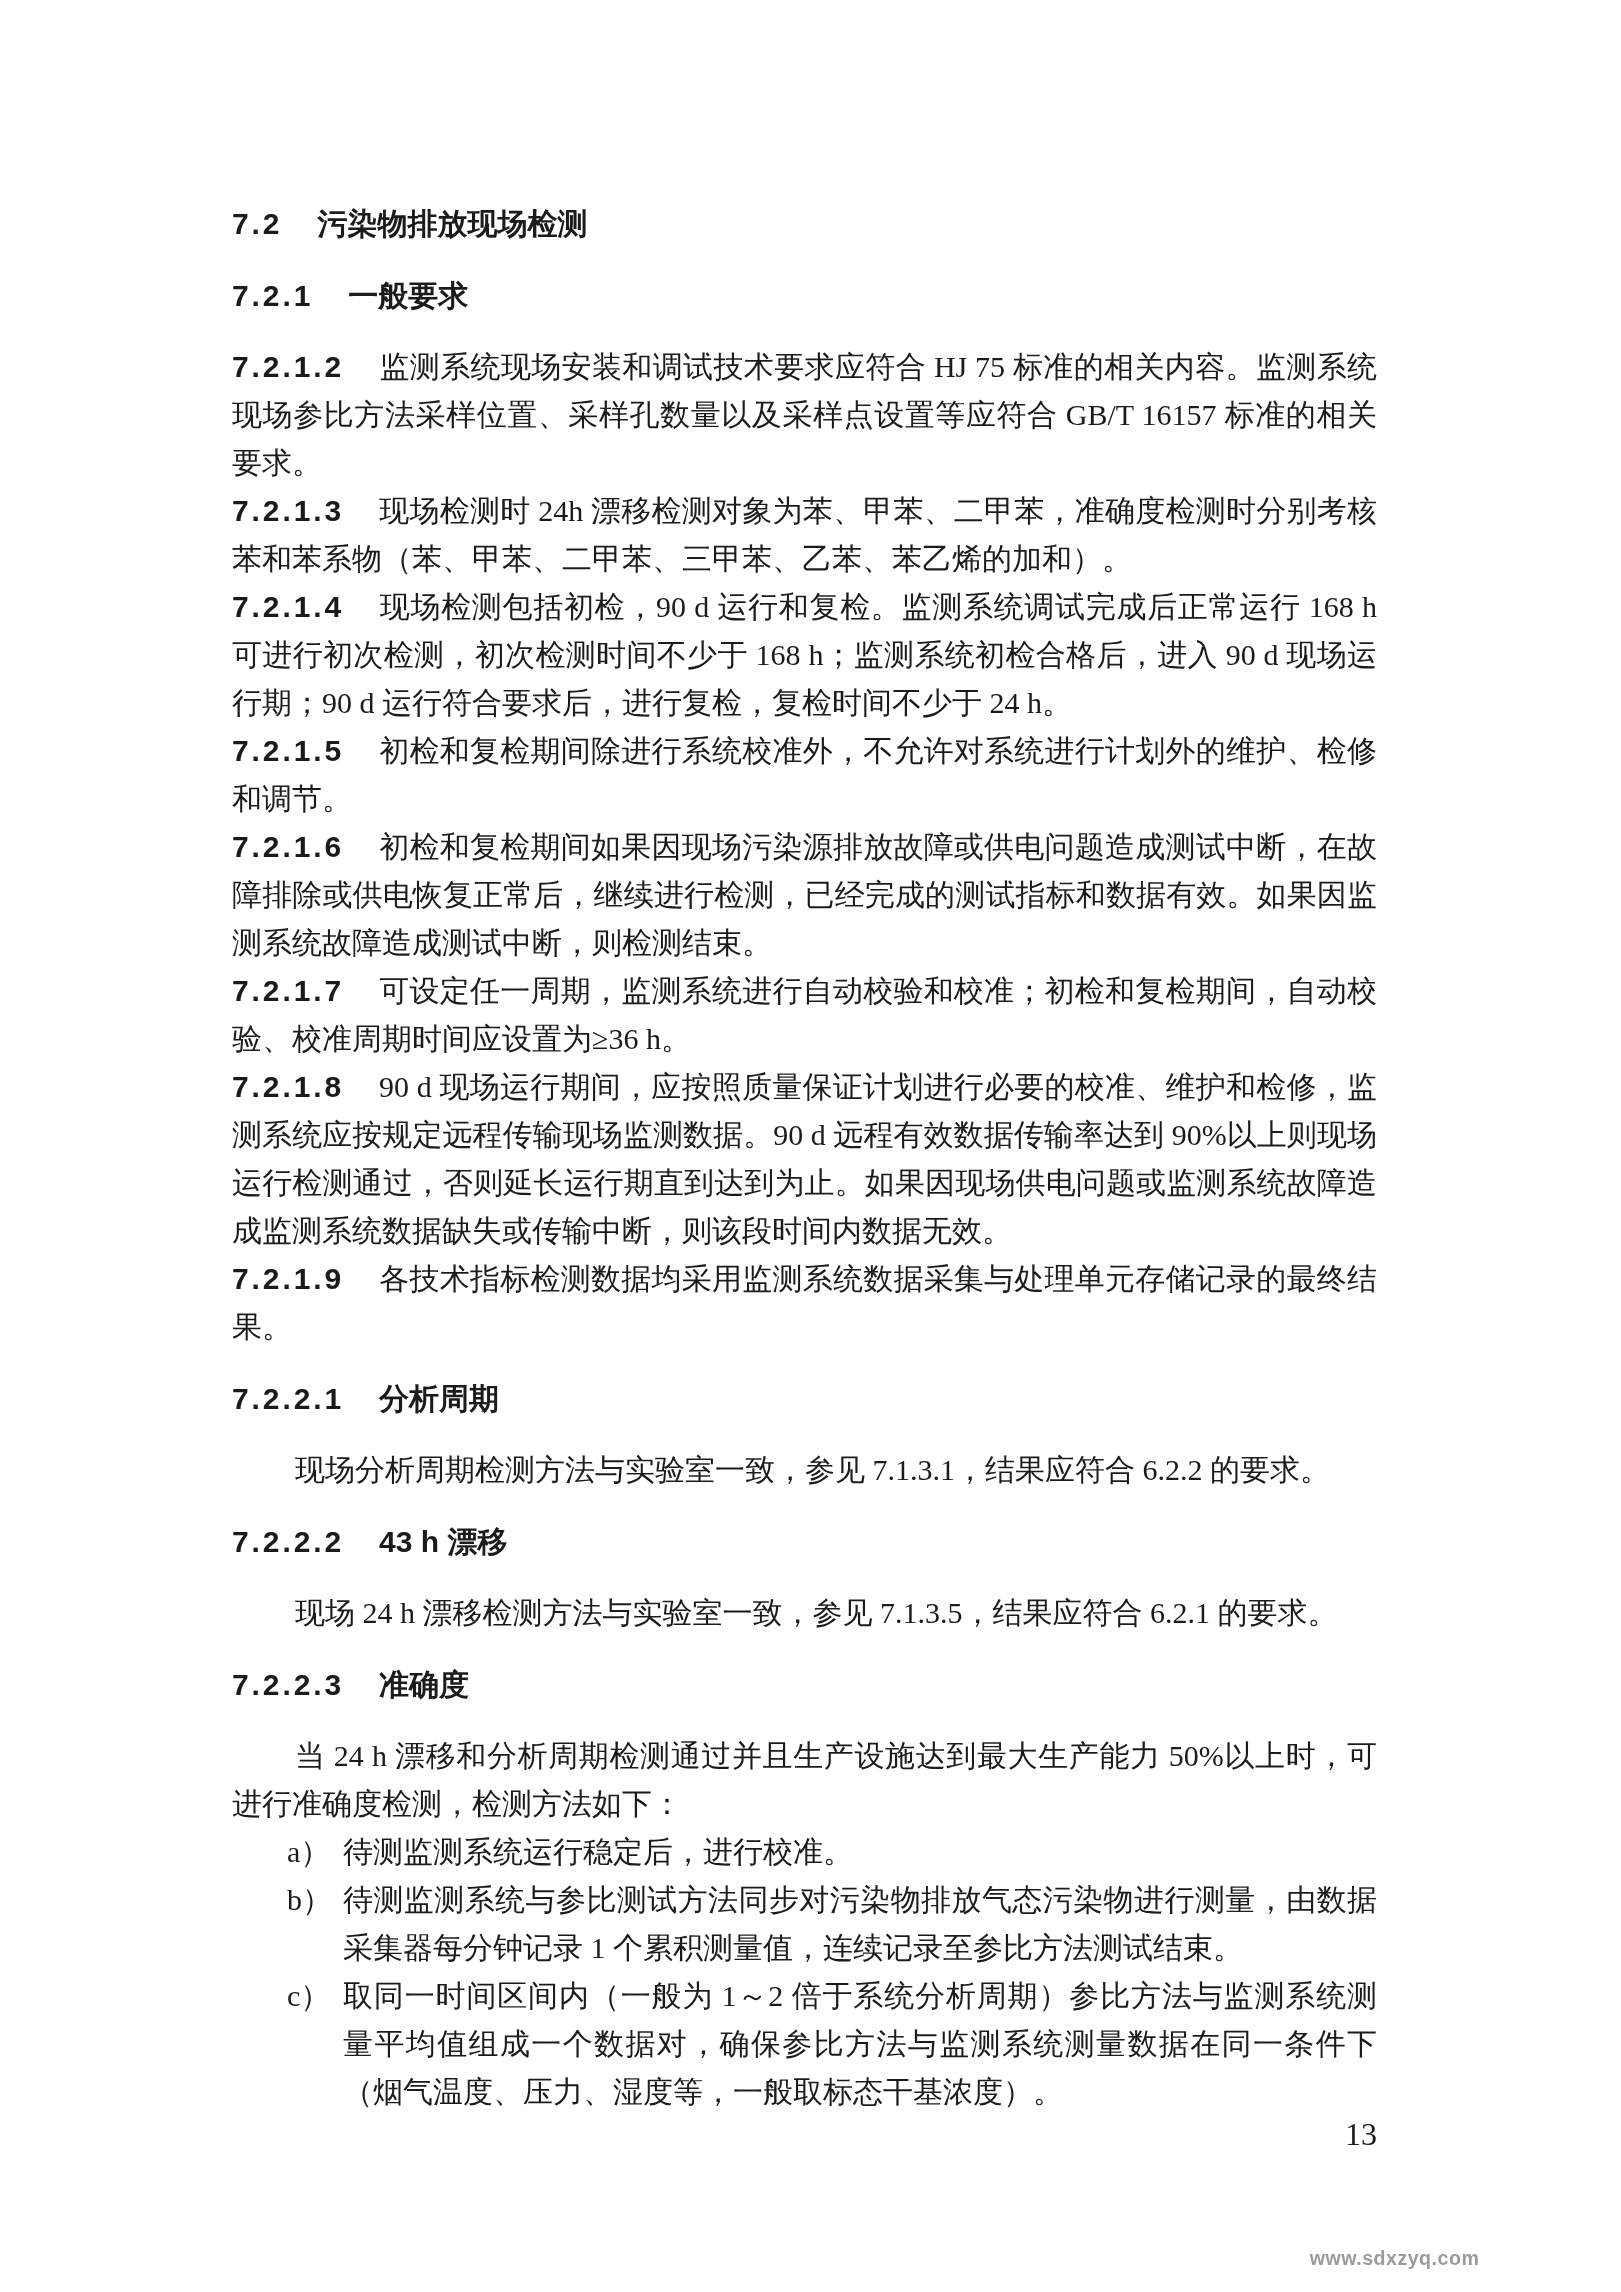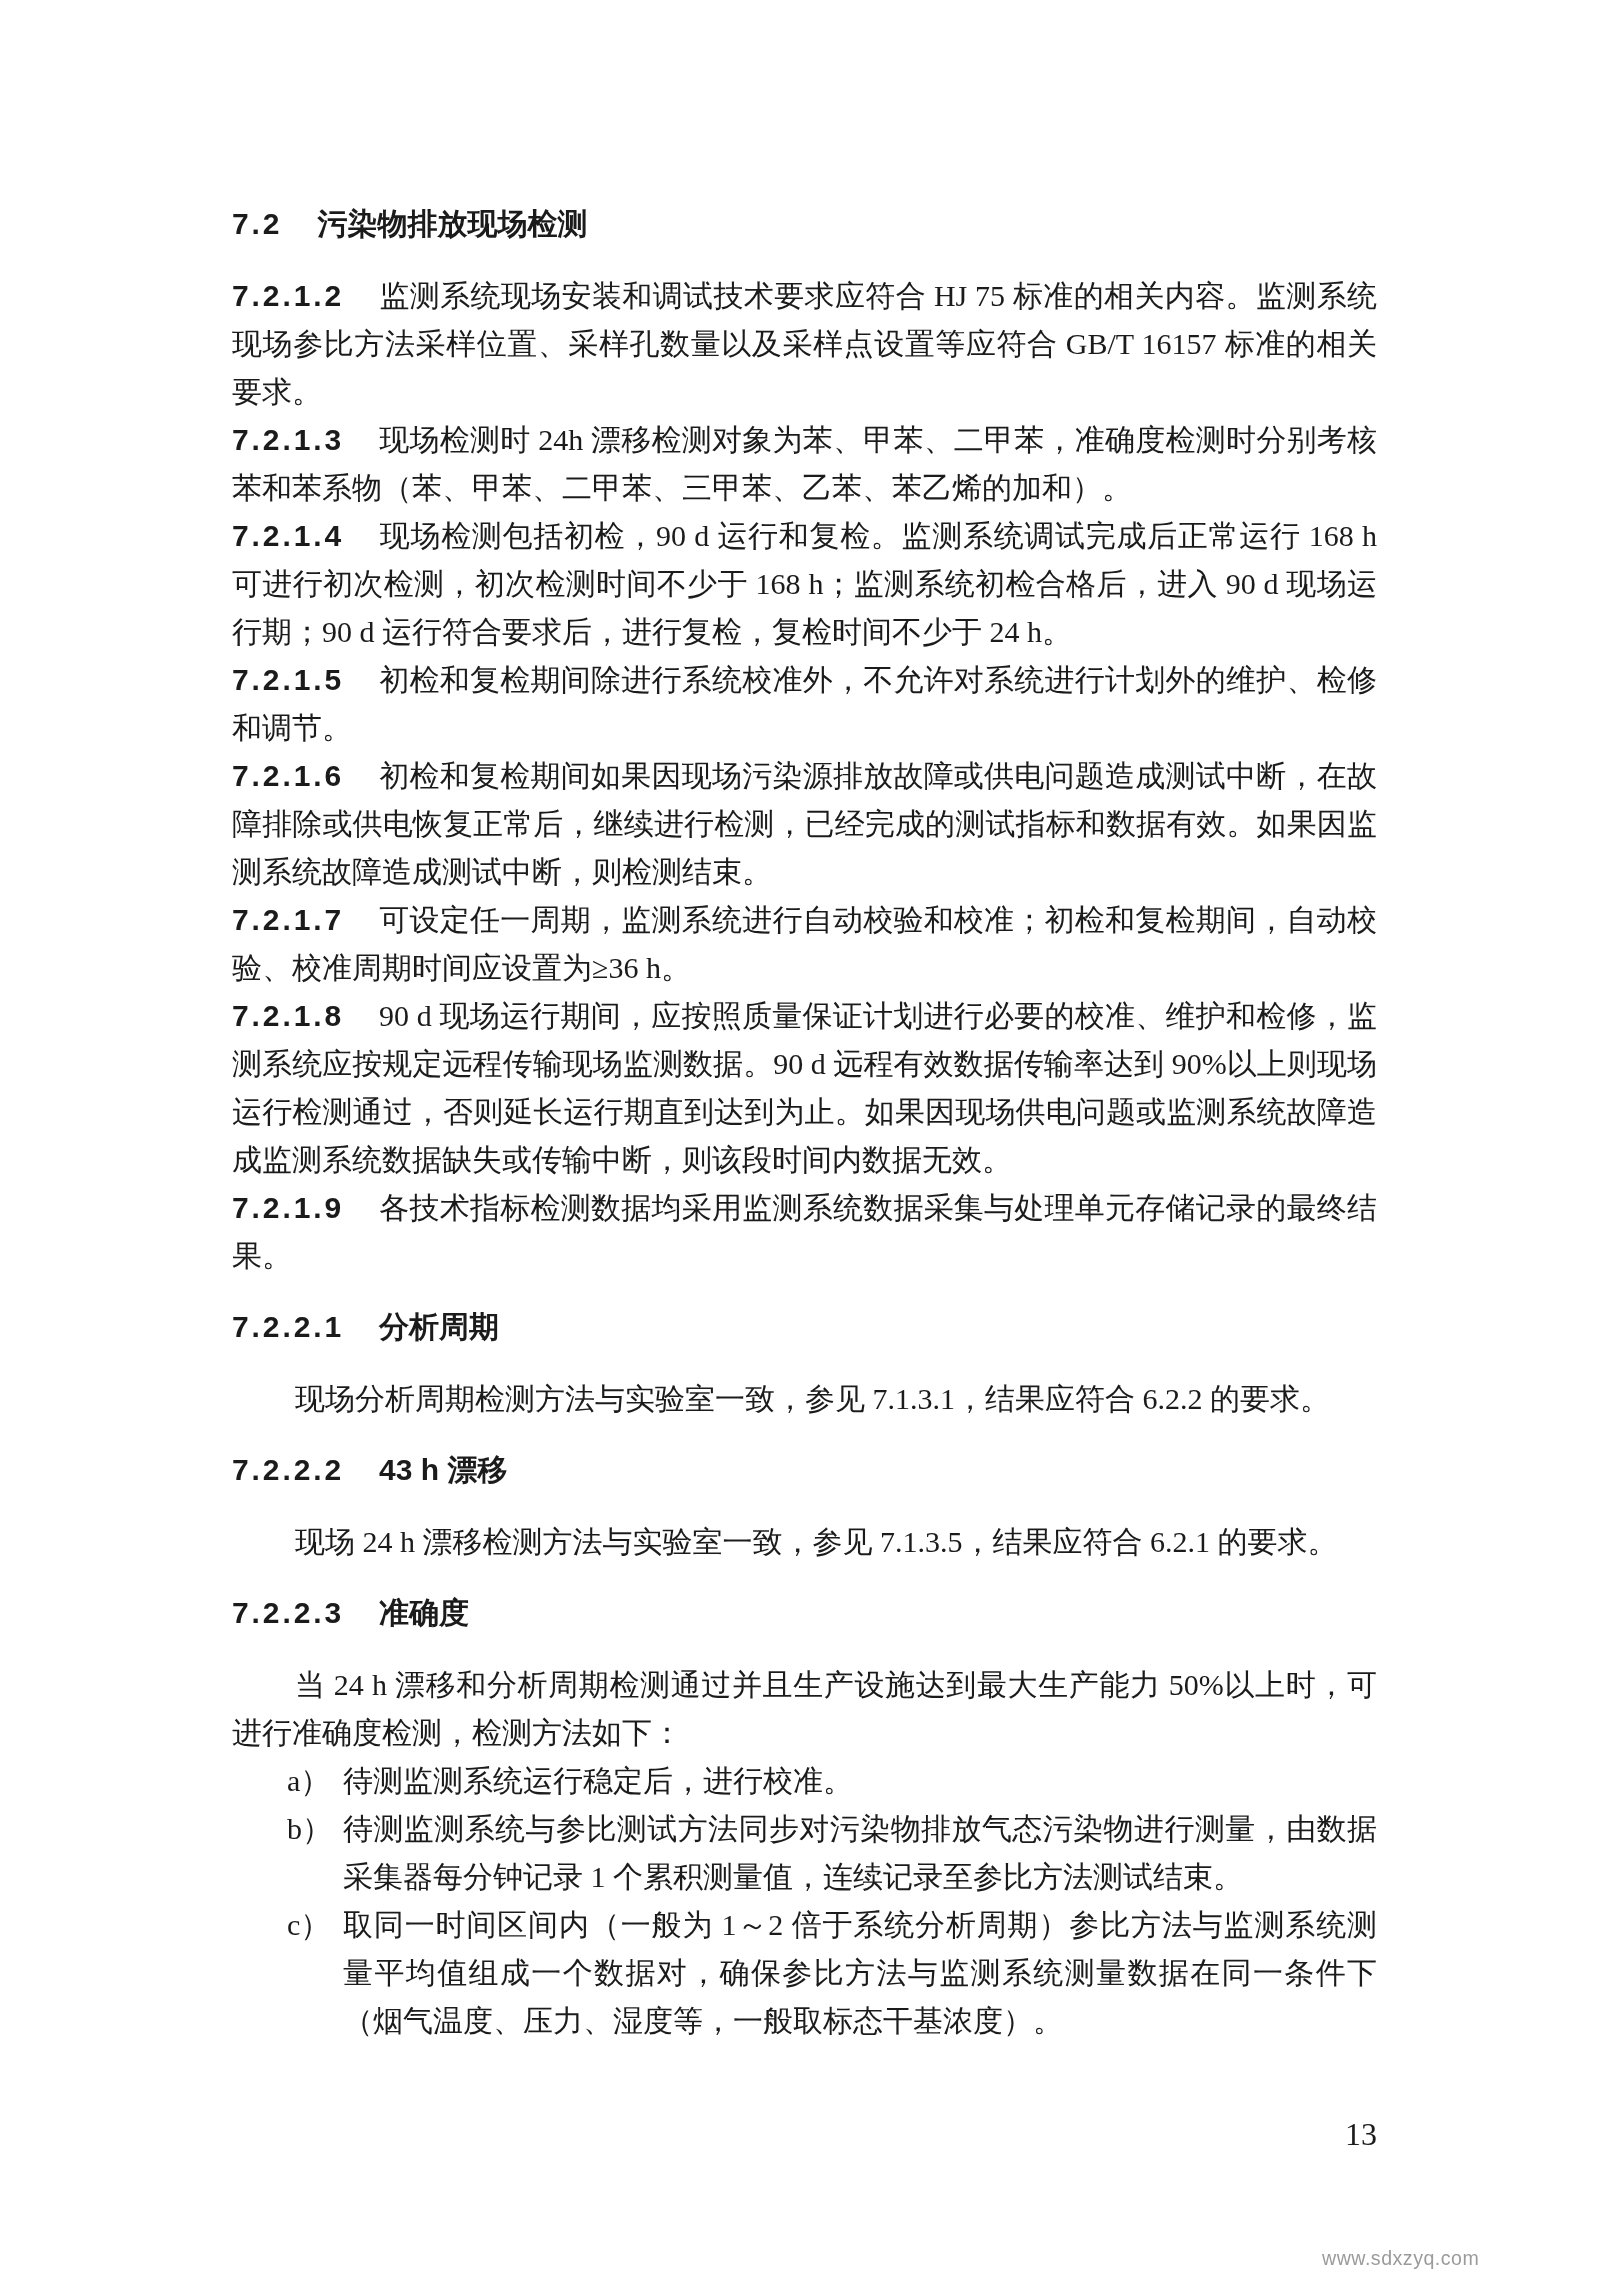--- a/index.html
+++ b/index.html
@@ -67,32 +67,36 @@
   }
   .watermark {
     position: absolute;
     top: 2247px;
     right: 16.7px;
     font-size: 19.6px;
     line-height: 23.5px;
     color: #9b9b9b;
     font-family: "Liberation Sans", "DejaVu Sans", sans-serif;
     letter-spacing: 0.5px;
+    font-weight: bold;
   }
 </style>
 </head>
 <body>
 
 <div class="page">
   <div class="content">
 
     <div class="hd">
       <span class="num">7.2</span><span>污染物排放现场检测</span>
     </div>
 
+    <div class="hd">
+      <span class="num">7.2.1</span><span>一般要求</span>
+    </div>
 
     <p class="clause">
       <span class="num">7.2.1.2</span><span>监测系统现场安装和调试技术要求应符合 HJ 75 标准的相关内容。监测系统现场参比方法采样位置、采样孔数量以及采样点设置等应符合 GB/T 16157 标准的相关要求。</span>
     </p>
     <p class="clause">
       <span class="num">7.2.1.3</span><span>现场检测时 24h 漂移检测对象为苯、甲苯、二甲苯，准确度检测时分别考核苯和苯系物（苯、甲苯、二甲苯、三甲苯、乙苯、苯乙烯的加和）。</span>
     </p>
     <p class="clause">
       <span class="num">7.2.1.4</span><span>现场检测包括初检，90 d 运行和复检。监测系统调试完成后正常运行 168 h 可进行初次检测，初次检测时间不少于 168 h；监测系统初检合格后，进入 90 d 现场运行期；90 d 运行符合要求后，进行复检，复检时间不少于 24 h。</span>
     </p>

